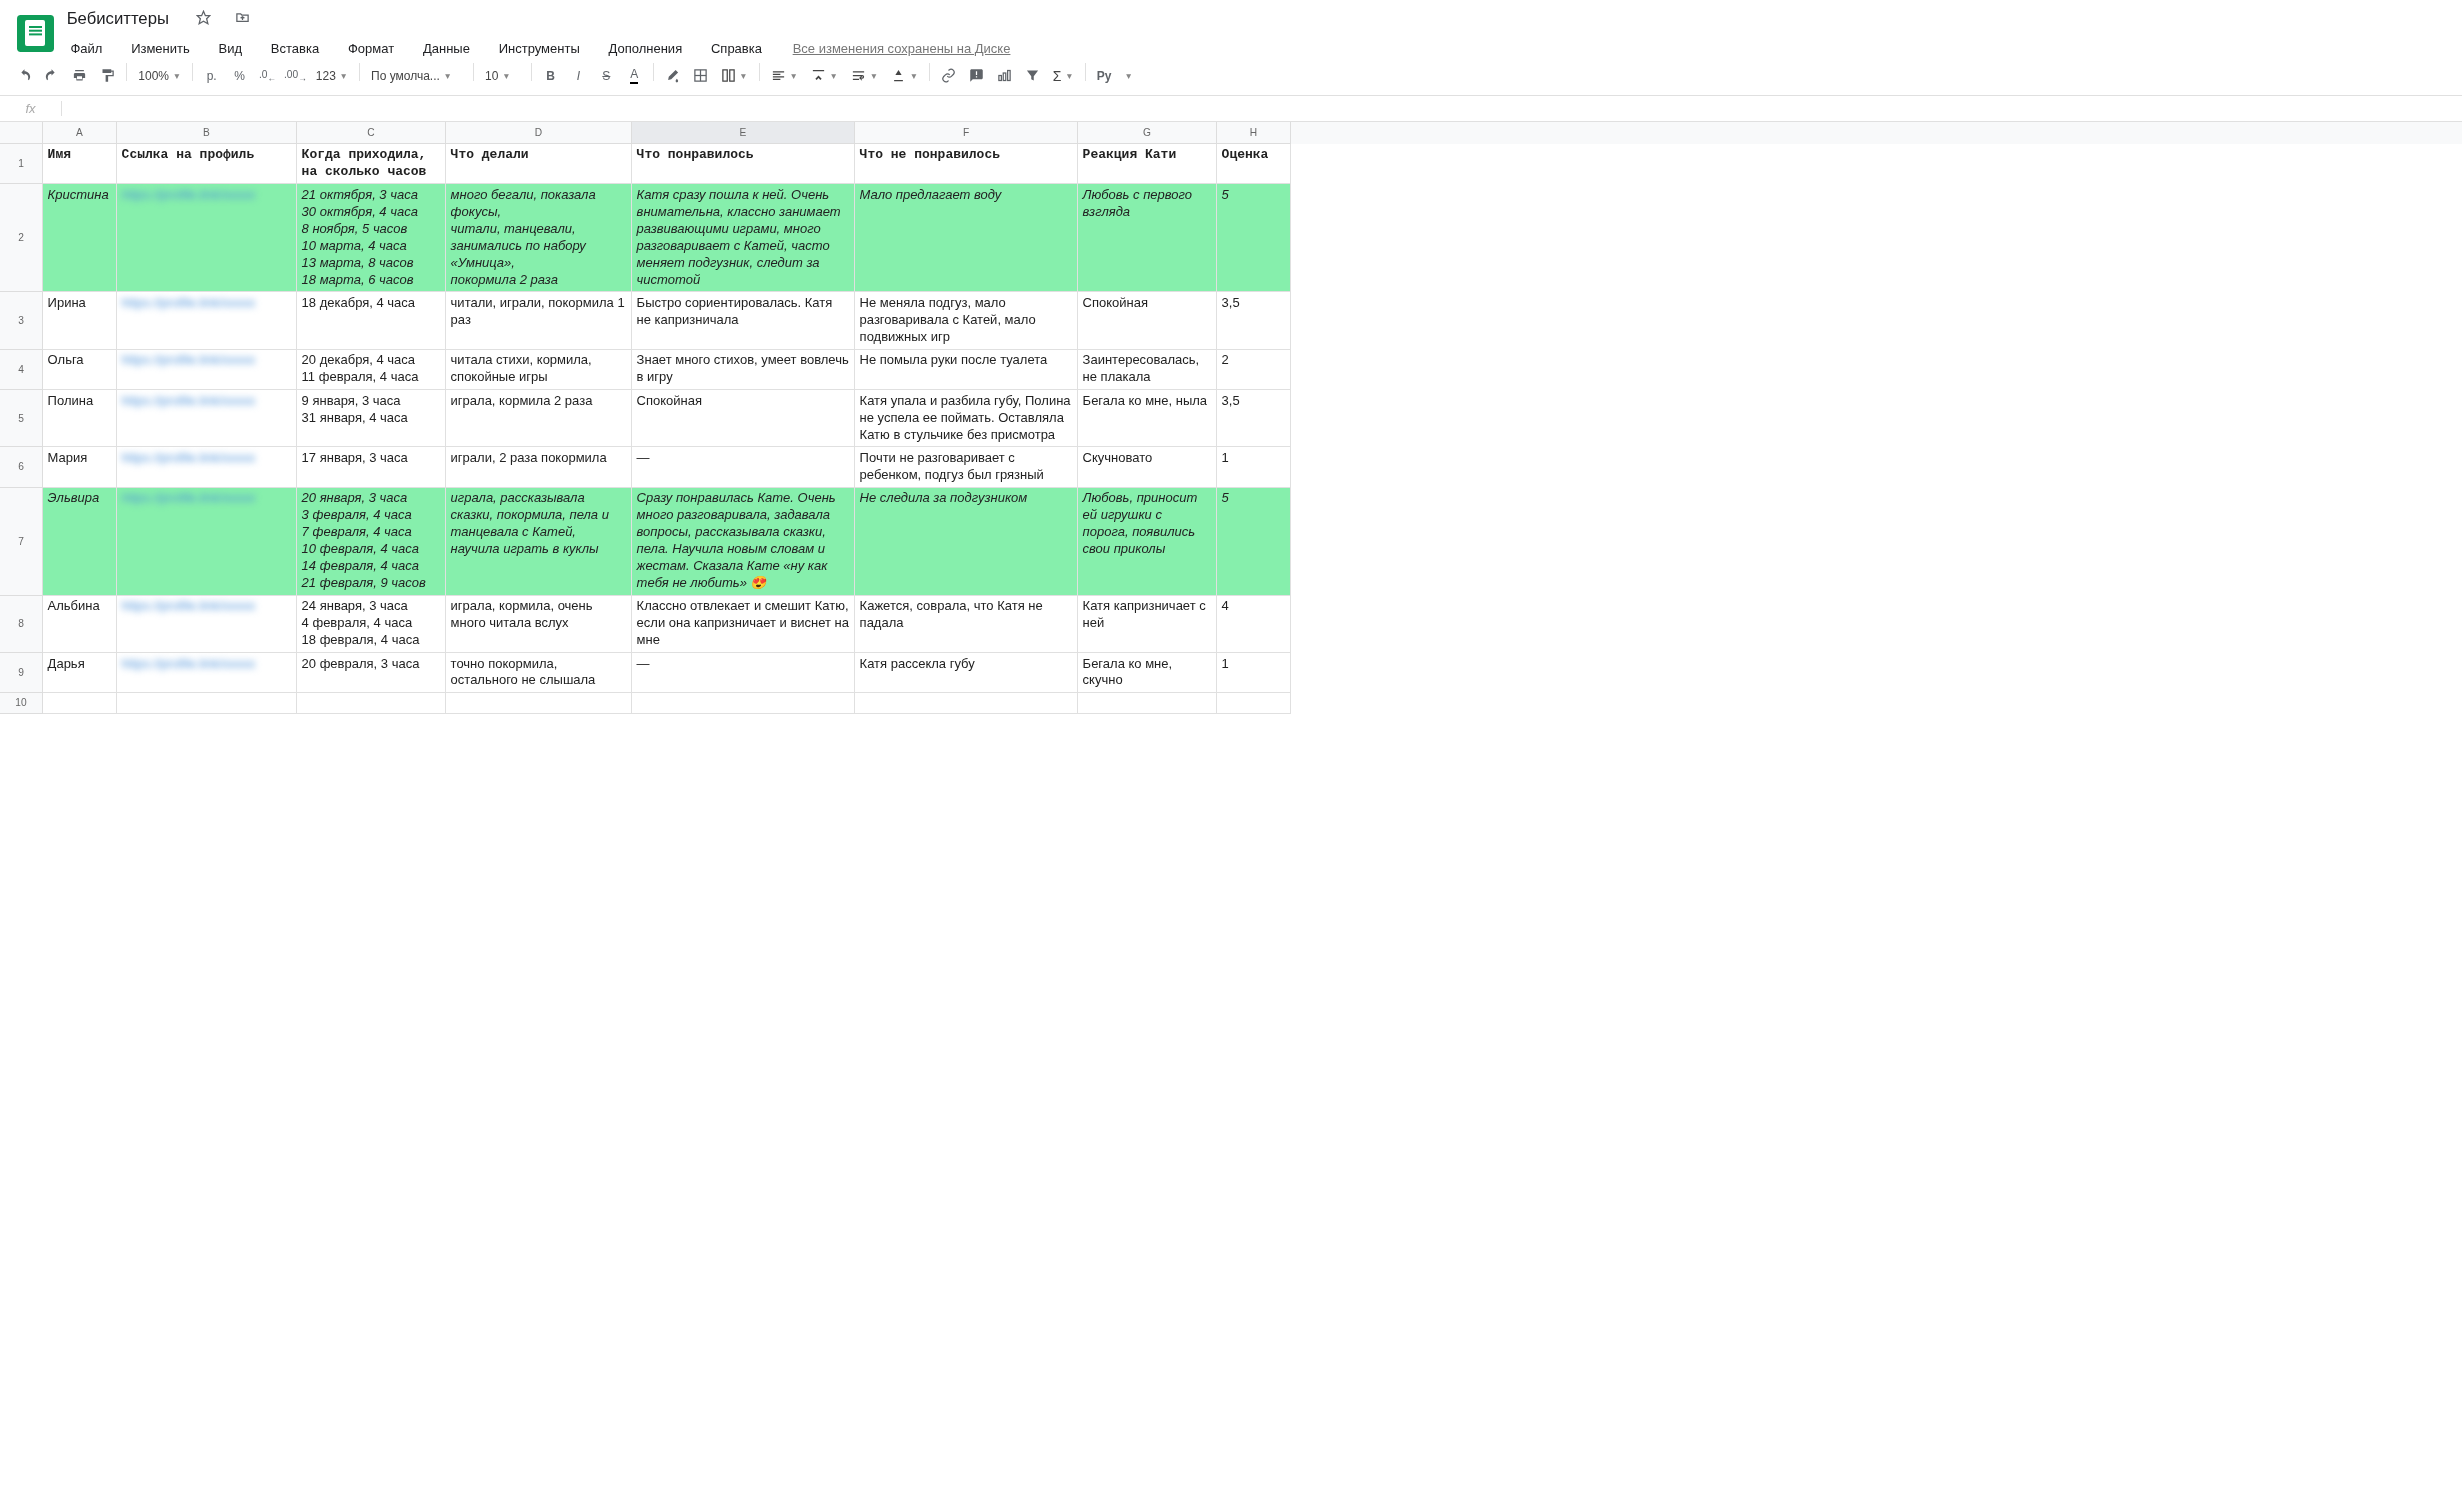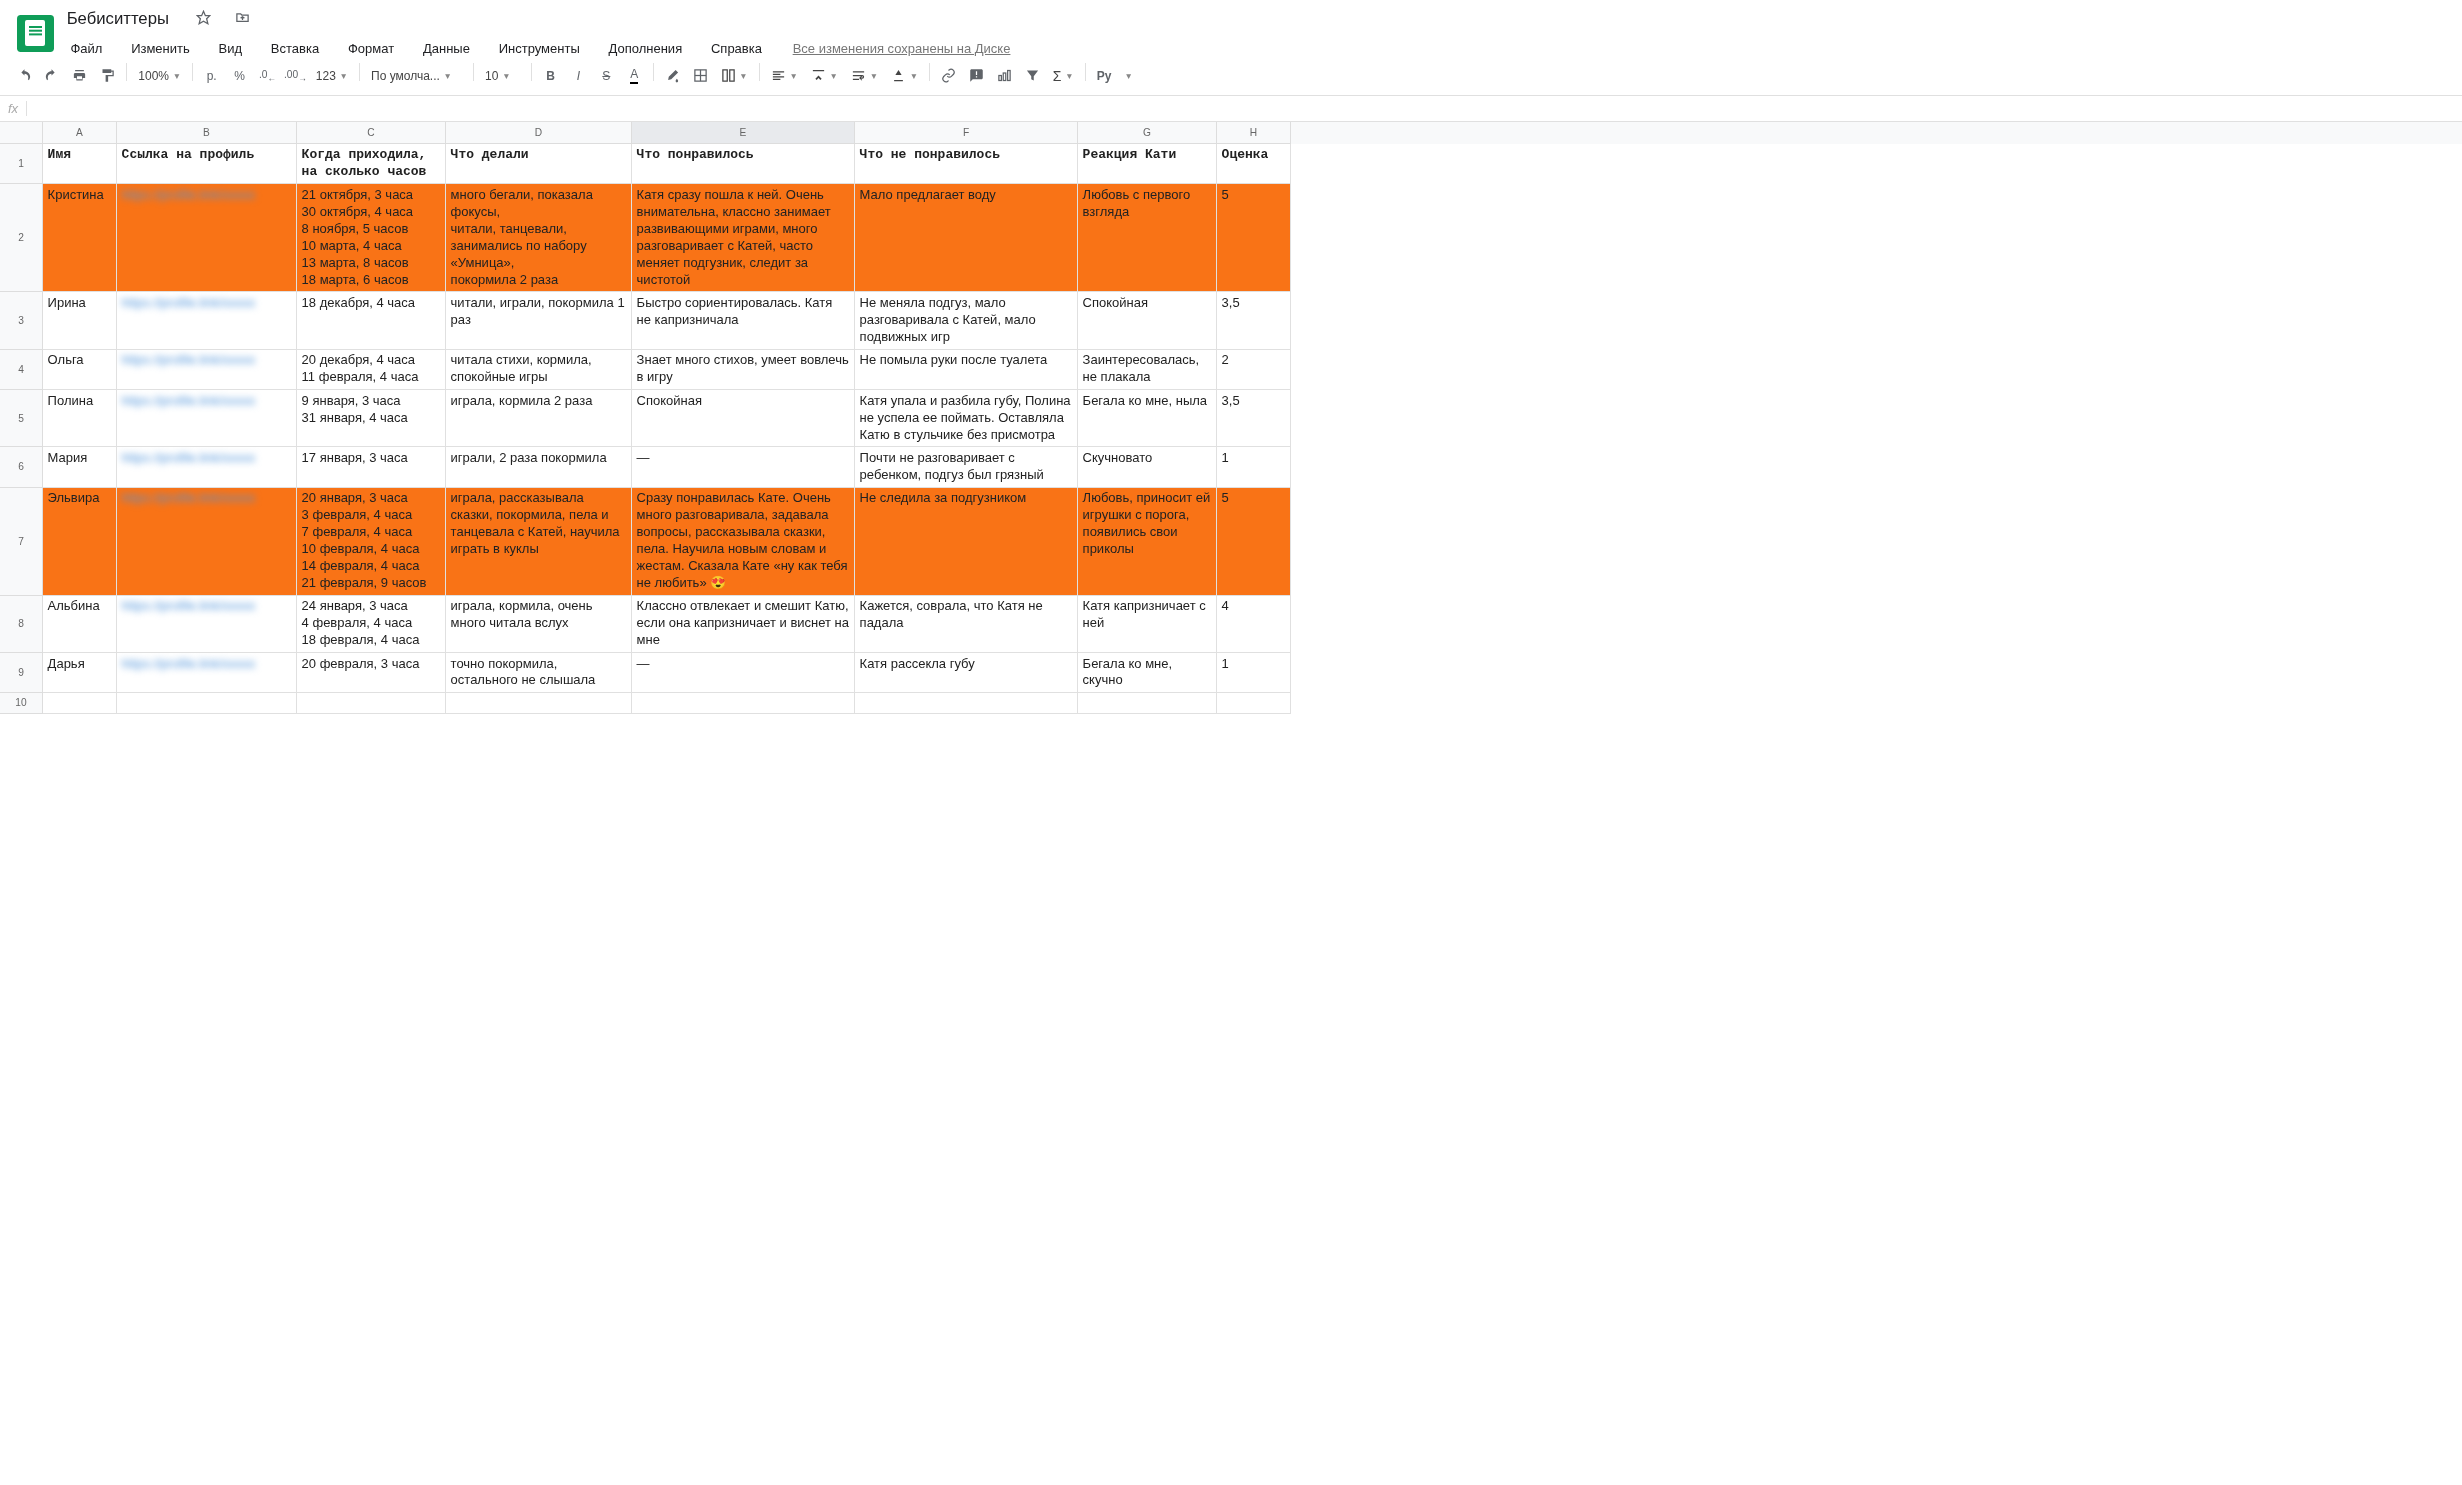--- a/index.html
+++ b/index.html
@@ -21,35 +21,35 @@
 .tb-btn { width: 26px; height: 26px; display: flex; align-items: center; justify-content: center; color: #5f6368; cursor: pointer; border-radius: 2.8px; }
 .tb-sep { width: 0.9px; height: 18.6px; background: #e0e0e0; margin: 0 3.7px; }
 .tb-combo { display: flex; align-items: center; padding: 0 5.6px; height: 26px; font-size: 12px; color: #444; cursor: pointer; gap: 3.7px; }
 .tb-combo .chev { font-size: 8.4px; color: #888; }
 .bold { font-weight: bold; }
 .italic { font-style: italic; }
 .strike { text-decoration: line-through; }
 .underline-a { border-bottom: 2.8px solid #000; padding-bottom: 0.9px; }
 
 .fx-bar { display: flex; align-items: center; height: 26px; border-bottom: 0.9px solid #e0e0e0; }
-.fx-label { width: 27px; text-align: center; font-style: italic; color: #aaa; font-size: 13px; border-right: 0.9px solid #e0e0e0; }
+.fx-label { width: 62px; text-align: center; font-style: italic; color: #aaa; font-size: 13px; border-right: 0.9px solid #e0e0e0; }
 .fx-input { flex: 1; padding: 0 7.4px; }
 
 .sheet { display: flex; flex-direction: column; overflow: auto; }
 .col-headers { display: flex; position: sticky; top: 0; background: #f8f9fa; }
 .corner, .row-num { width: 43px; min-width: 43px; background: #f8f9fa; border-right: 0.9px solid #ddd; border-bottom: 0.9px solid #ddd; display: flex; align-items: center; justify-content: center; font-size: 10.2px; color: #666; }
 .corner { height: 22px; }
 .col-h { height: 22px; border-right: 0.9px solid #ddd; border-bottom: 0.9px solid #ddd; display: flex; align-items: center; justify-content: center; font-size: 10.2px; color: #666; background: #f8f9fa; }
 .col-h.sel { background: #e8eaed; }
 
 .row { display: flex; align-items: stretch; }
 .row-num { min-height: 20.4px; }
 .cell { border-right: 0.9px solid #e0e0e0; border-bottom: 0.9px solid #e0e0e0; padding: 2.8px 4.6px; font-size: 13px; line-height: 1.3; white-space: pre-wrap; word-wrap: break-word; overflow: hidden; }
 .cell.bold { font-weight: bold; font-family: Liberation Mono, monospace; }
-.cell.green { background: #f97316; }
+.cell.green { background: #86efac; font-style: italic; }
 .blur-text { filter: blur(3.7px); color: #4a90d9; user-select: none; }
 
 .col-A { width: 74px; min-width: 74px; }
 .col-B { width: 180px; min-width: 180px; }
 .col-C { width: 149px; min-width: 149px; }
 .col-D { width: 186px; min-width: 186px; }
 .col-E { width: 223px; min-width: 223px; }
 .col-F { width: 223px; min-width: 223px; }
 .col-G { width: 139px; min-width: 139px; }
 .col-H { width: 74px; min-width: 74px; }

